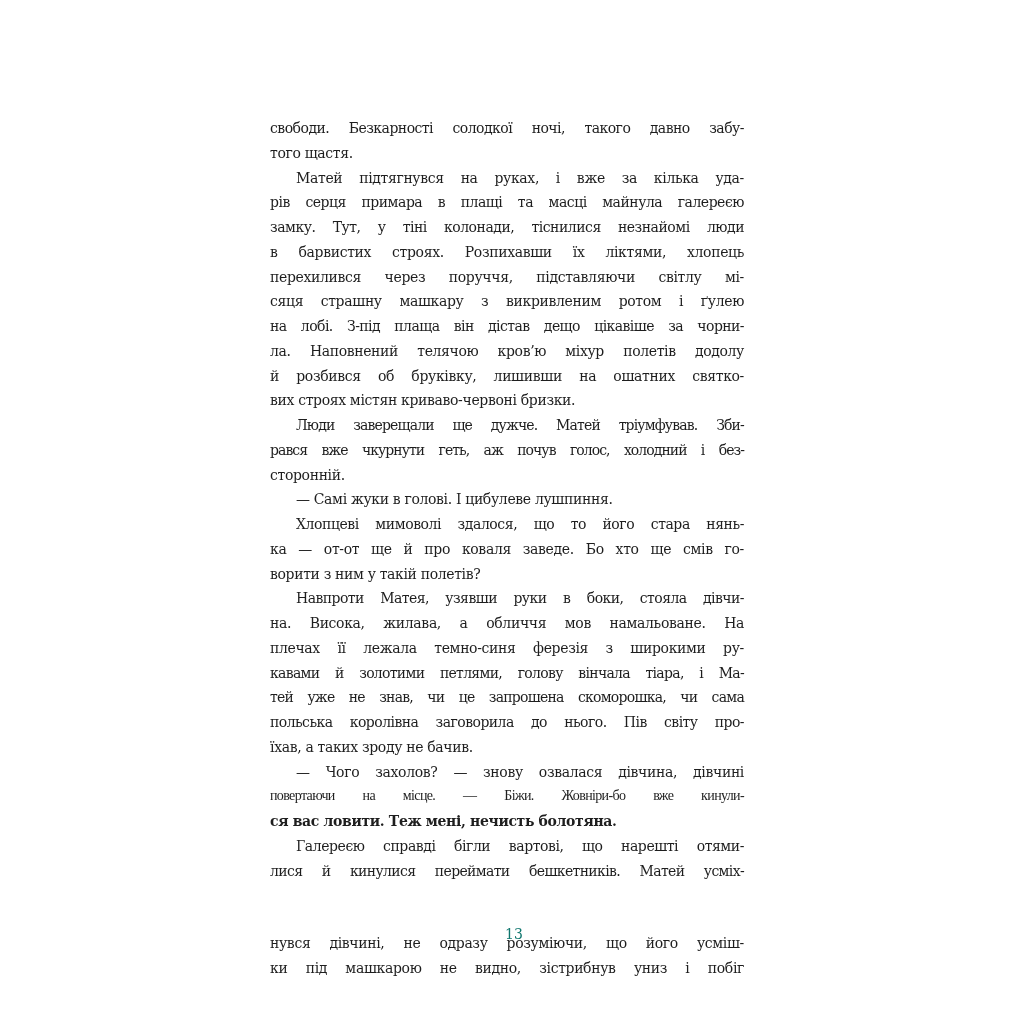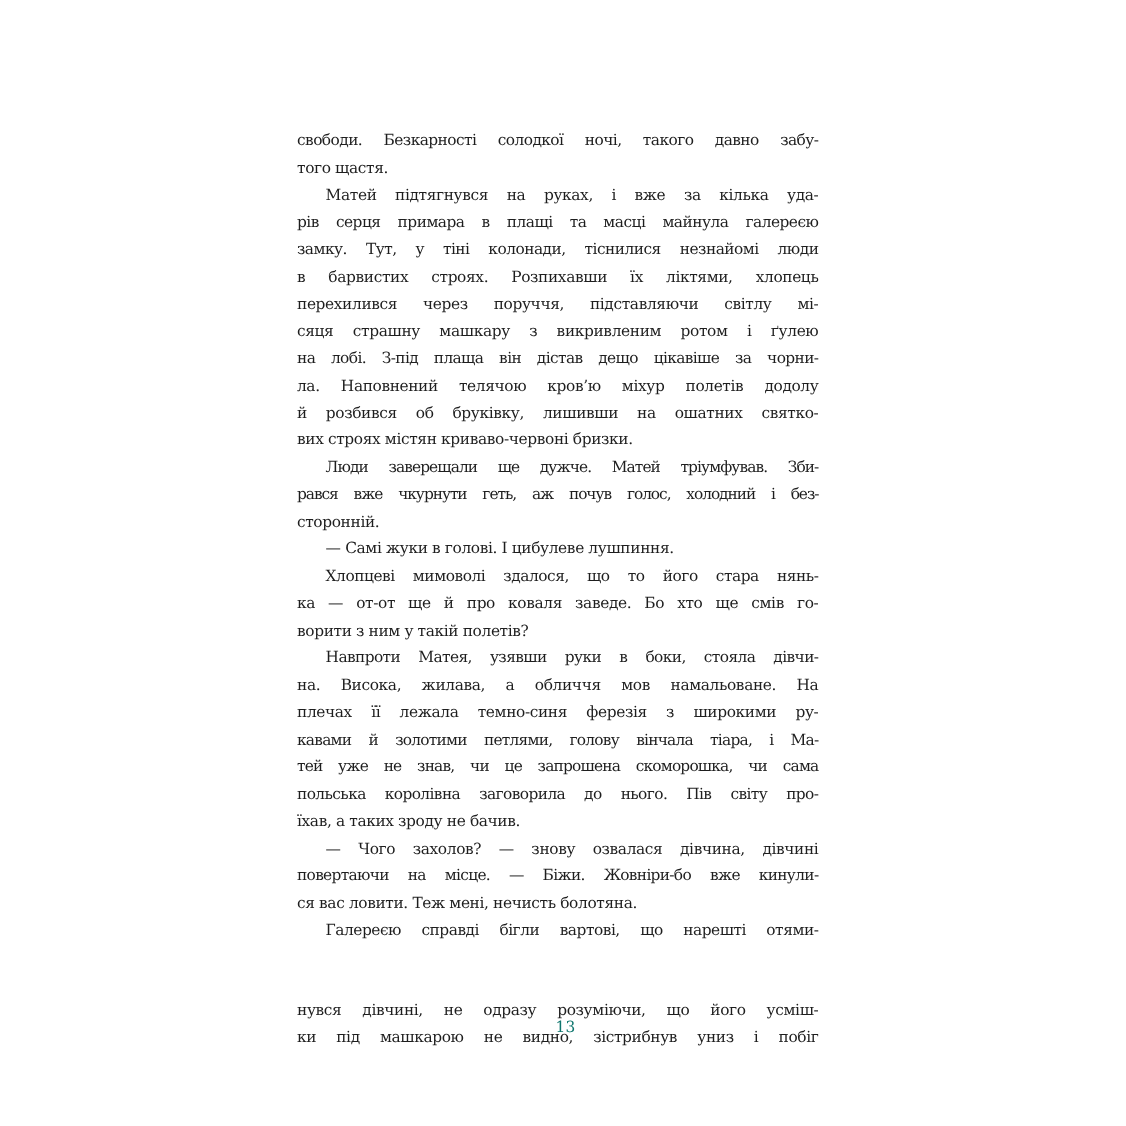--- a/index.html
+++ b/index.html
@@ -60,19 +60,20 @@
     <span class="line" style="display: block;">ка — от-от ще й про коваля заведе. Бо хто ще смів го-</span>
     <span class="line last" style="display: block;">ворити з ним у такій полетів?</span>
     <span class="line indent" style="display: block; letter-spacing: -0.559821px;">Навпроти Матея, узявши руки в боки, стояла дівчи-</span>
     <span class="line" style="display: block;">на. Висока, жилава, а обличчя мов намальоване. На</span>
     <span class="line" style="display: block;">плечах її лежала темно-синя ферезія з широкими ру-</span>
     <span class="line" style="display: block; letter-spacing: -0.699826px;">кавами й золотими петлями, голову вінчала тіара, і Ма-</span>
     <span class="line" style="display: block; letter-spacing: -0.752043px;">тей уже не знав, чи це запрошена скоморошка, чи сама</span>
     <span class="line" style="display: block; letter-spacing: -0.54184px;">польська королівна заговорила до нього. Пів світу про-</span>
     <span class="line last" style="display: block;">їхав, а таких зроду не бачив.</span>
     <span class="line indent" style="display: block;">— Чого захолов? — знову озвалася дівчина, дівчині</span>
-    <span class="line" style="display: block; letter-spacing: -0.631863px;">повертаючи на місце. — Біжи. Жовніри-бо вже кинули-</span>
-    <span class="line last" style="display: block;">ся вас ловити. Теж мені, нечисть болотяна.</span>
+    <span class="line" style="display: block; letter-spacing: -0.631863px; font-family: Liberation Serif, serif;">повертаючи на місце. — Біжи. Жовніри-бо вже кинули-</span>
+    <span class="line last" style="display: block; font-weight: bold;">ся вас ловити. Теж мені, нечисть болотяна.</span>
     <span class="line indent" style="display: block; letter-spacing: -0.439286px;">Галереєю справді бігли вартові, що нарешті отями-</span>
+    <span class="line" style="display: block; letter-spacing: -0.643811px;">лися й кинулися переймати бешкетників. Матей усміх-</span>
     <span class="line" style="display: block; margin-top: 48px;">нувся дівчині, не одразу розуміючи, що його усміш-</span>
     <span class="line" style="display: block;">ки під машкарою не видно, зістрибнув униз і побіг</span>
   </div>
 <div class="page-number">13</div>
 
 </body></html>

